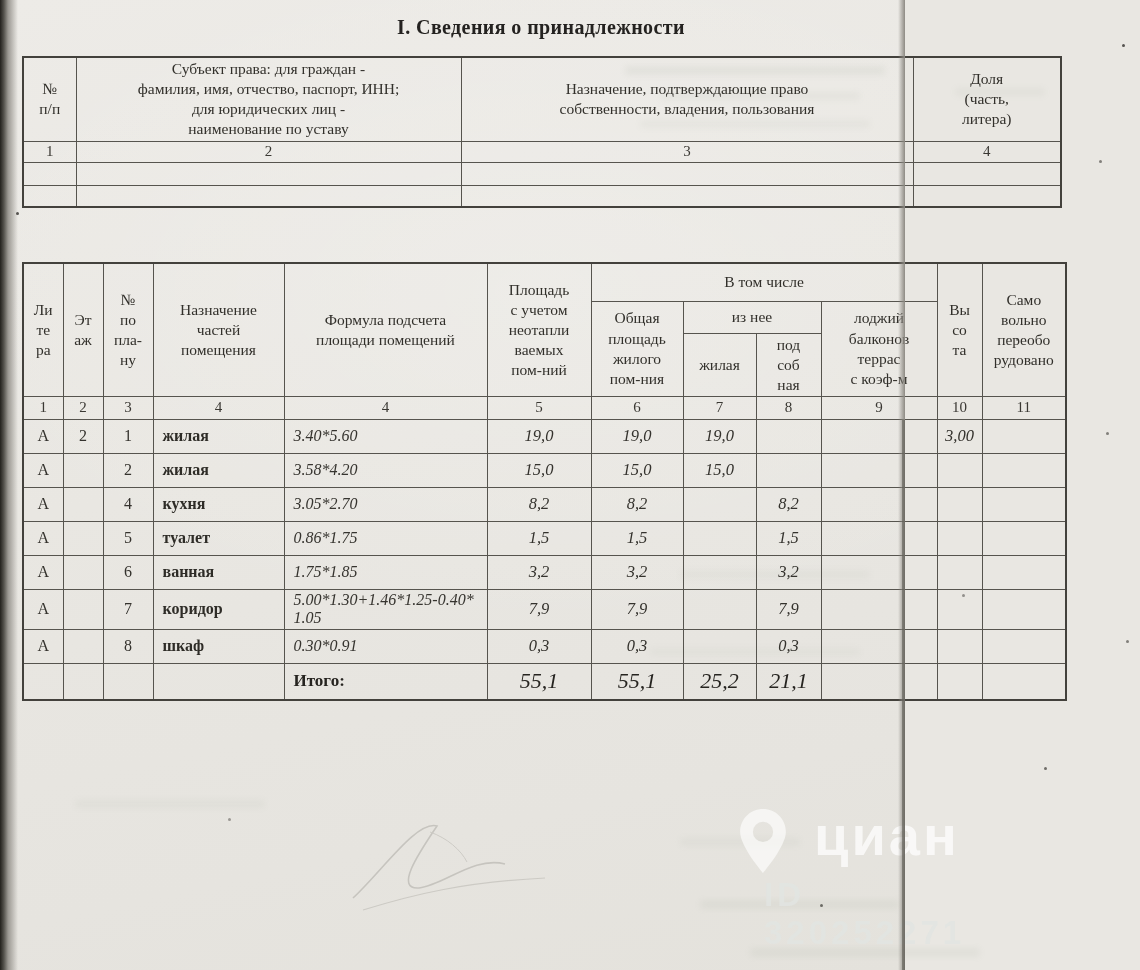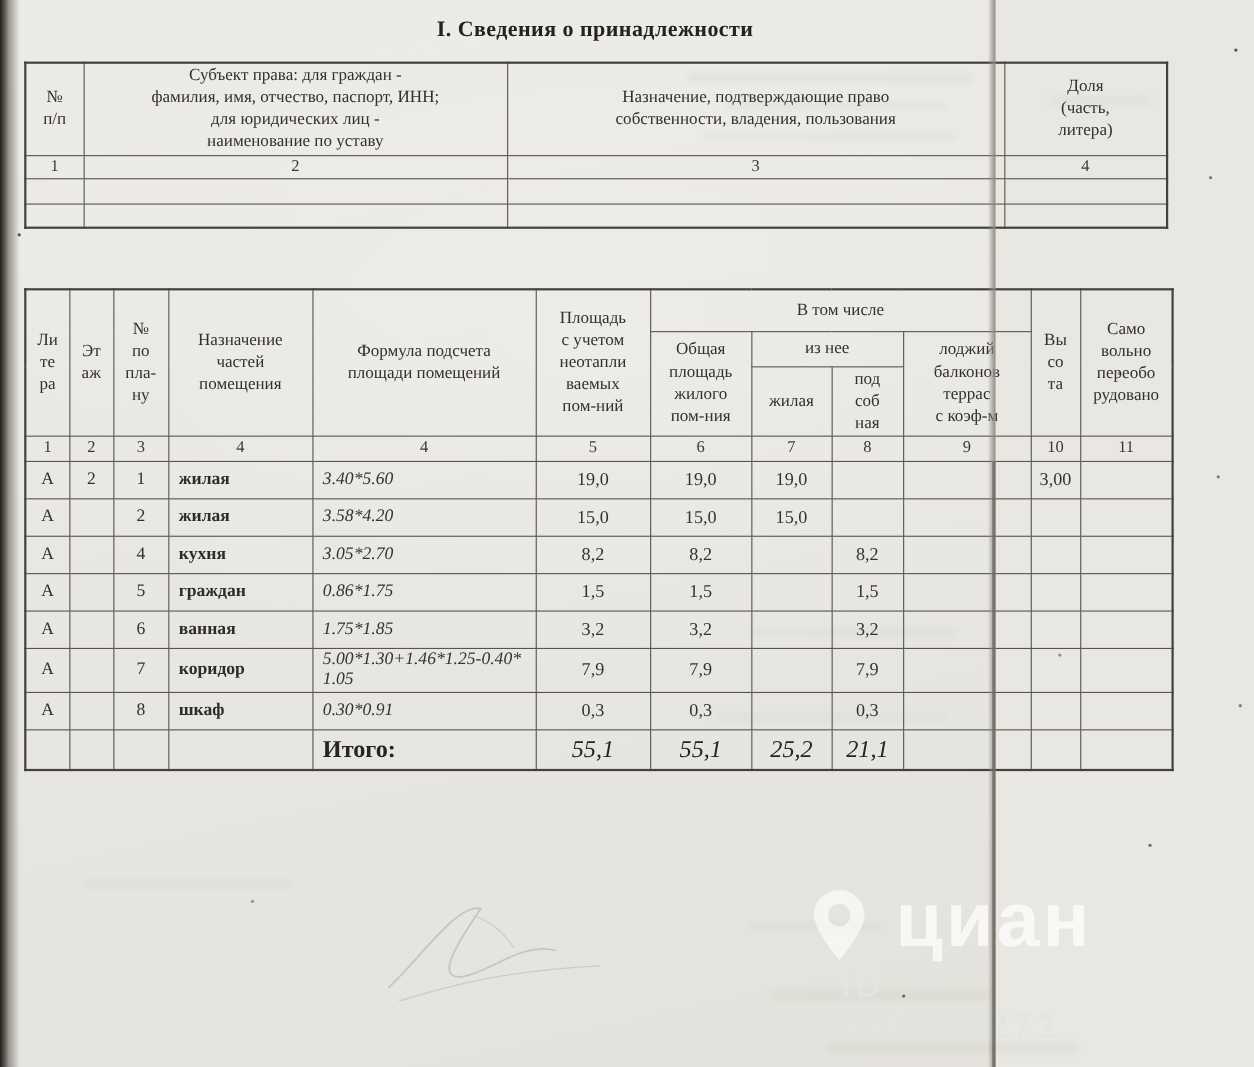--- a/index.html
+++ b/index.html
@@ -37,31 +37,31 @@
   #table1 .emptyrow2{height:22px;}
   #table2 .hrow1{height:38px;}
   #table2 .hrow2{height:32px;}
   #table2 .hrow3{height:62px;}
   #table2 .numrow td{height:22px;}
   .data-row{height:34px;}
   .data-row td{vertical-align:middle;}
   .c-litera,.c-floor,.c-num{text-align:center;font-size:16px;color:#34322d;}
   .c-name{font-weight:bold;text-align:left;padding-left:9px;font-size:16px;color:#2e2c27;}
   .c-formula{font-style:italic;text-align:left;padding-left:9px;font-size:16px;word-break:break-all;line-height:1.15;color:#36342f;}
-  .c-val{text-align:center;font-size:16.5px;color:#34322d;}
+  .c-val{font-style:italic;text-align:center;font-size:16.5px;color:#34322d;}
   .total-row{height:37px;}
-  .total-label{font-weight:bold;font-size:22px;text-align:left;padding-left:9px;color:#262420;}
+  .total-label{font-weight:bold;font-size:17px;text-align:left;padding-left:9px;color:#262420;}
   .total-val{font-weight:normal;font-style:italic;text-align:center;font-size:22px;color:#262420;}
 
   
   .watermark{position:absolute;left:738px;top:806px;z-index:4;}
   .wm-row{display:flex;align-items:flex-start;}
   .wm-pin{width:50px;height:66px;margin-top:2px;margin-right:26px;opacity:.8;}
   .wm-brand{font-family:"Liberation Sans","DejaVu Sans",sans-serif;font-weight:bold;
-    font-size:70px;line-height:60px;color:rgba(255,255,255,0.72);letter-spacing:3px;}
+    font-size:56px;line-height:60px;color:rgba(255,255,255,0.72);letter-spacing:3px;}
   .wm-id{font-family:"Liberation Sans","DejaVu Sans",sans-serif;font-weight:bold;
     font-size:33px;color:rgba(226,229,226,0.95);letter-spacing:4px;margin-top:2px;margin-left:26px;opacity:.85;}
 
   .signature{position:absolute;left:335px;top:798px;z-index:3;opacity:.6;}
 
   
   .smudge{position:absolute;background:#8a9684;filter:blur(3px);border-radius:3px;z-index:1;}
   .dot{position:absolute;width:3px;height:3px;background:#3c3a36;border-radius:50%;opacity:.85;z-index:6;}
 </style>
 </head>
@@ -245,21 +245,21 @@
       <td class="c-val">8,2</td>
       <td class="c-val"></td>
       <td class="c-val"></td>
       <td class="c-val"></td>
     </tr>
 
     <tr class="data-row">
       <td class="c-litera">А</td>
       <td class="c-floor"></td>
       <td class="c-num">5</td>
-      <td class="c-name">граждан</td>
+      <td class="c-name">туалет</td>
       <td class="c-formula">0.86*1.75</td>
       <td class="c-val">1,5</td>
       <td class="c-val">1,5</td>
       <td class="c-val"></td>
       <td class="c-val">1,5</td>
       <td class="c-val"></td>
       <td class="c-val"></td>
       <td class="c-val"></td>
     </tr>
 

